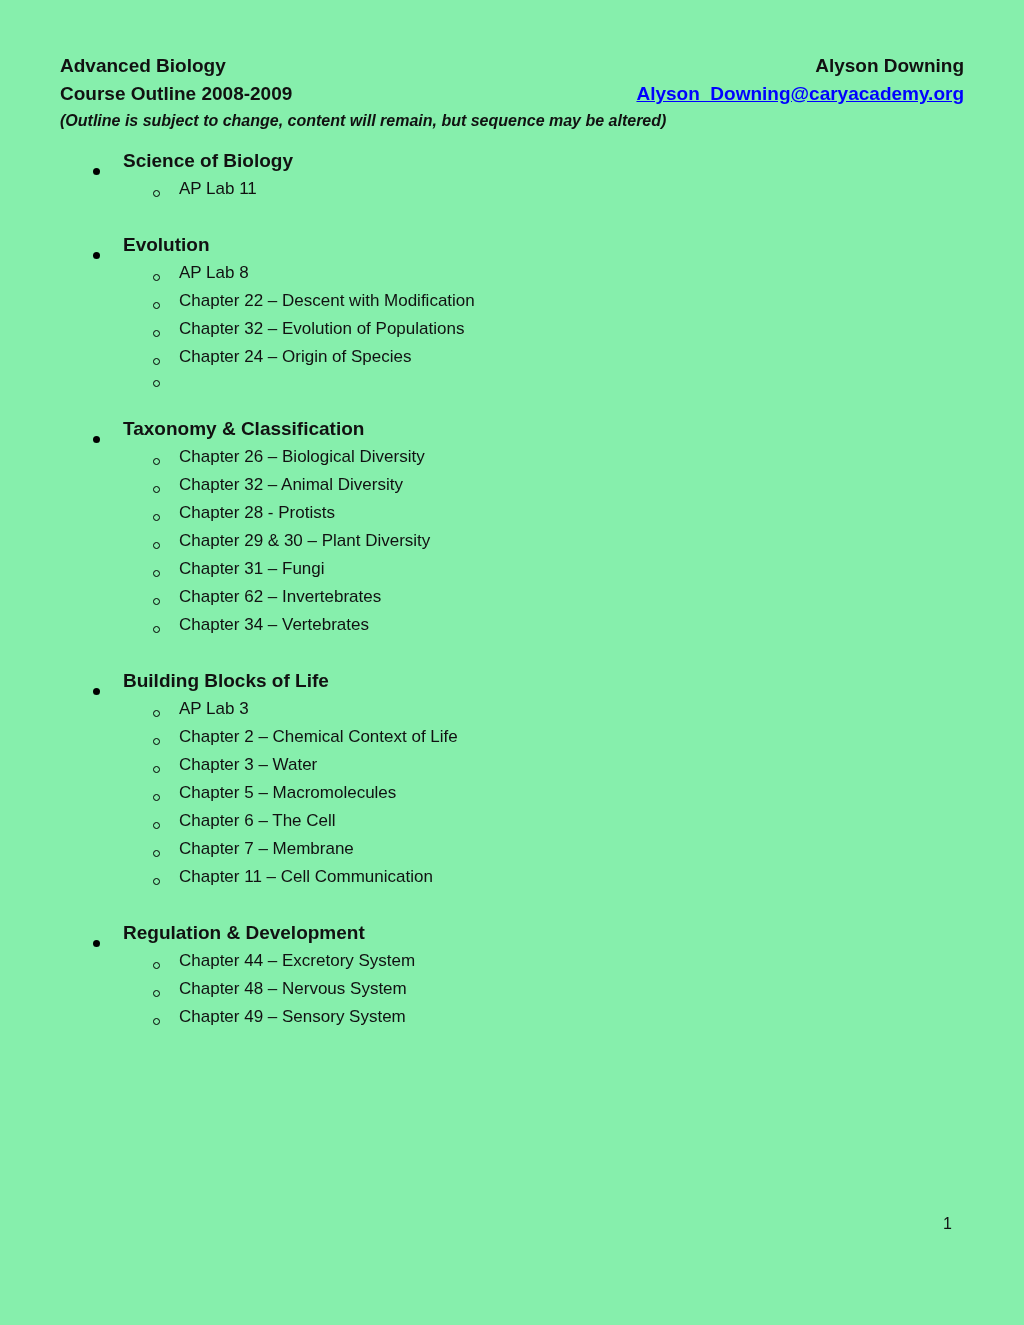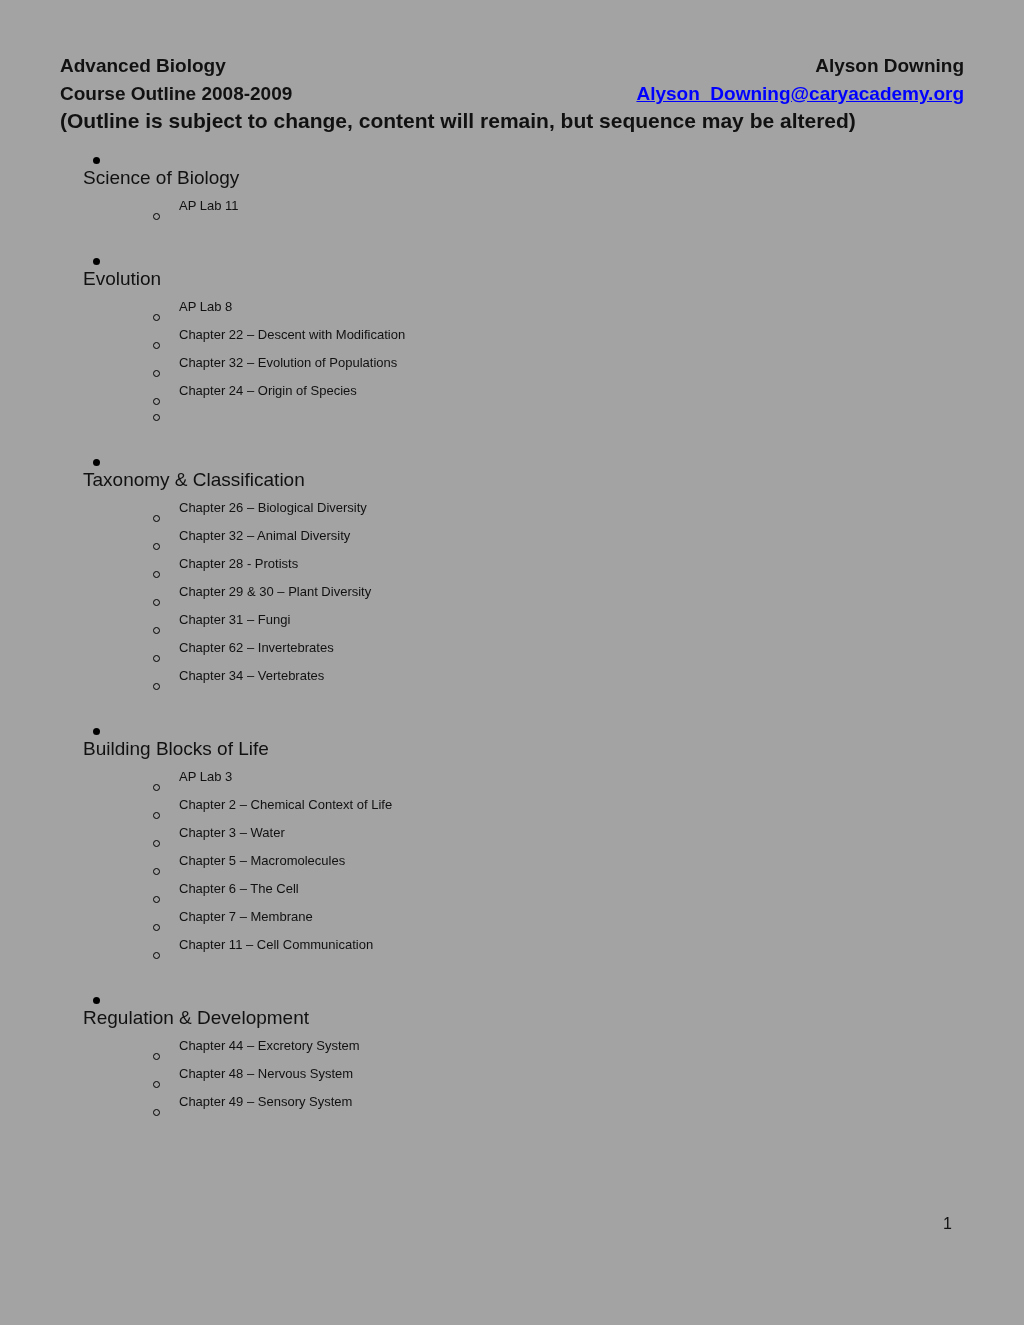--- a/index.html
+++ b/index.html
@@ -1,21 +1,21 @@
 <!DOCTYPE html>
 <html><head>
 <meta charset="utf-8">
 <style>
   * { margin:0; padding:0; box-sizing:border-box; }
   html,body { background:#ffffff; }
   .page {
     position:relative;
     width:1024px;
     height:1325px;
-    background:#a3a3a3;
+    background:#86efac;
     font-family:"Liberation Sans", sans-serif;
     color:#111111;
     overflow:hidden;
   }
   .content { padding:52px 60px 0 60px; }
 
   .hdr-row {
     display:flex;
     justify-content:space-between;
     align-items:baseline;
@@ -24,50 +24,50 @@
     line-height:28px;
   }
   .email {
     color:#0000ff;
     text-decoration:underline;
     font-weight:bold;
     cursor:pointer;
     margin-left:25px;
   }
   .note {
-    font-size:21px;
+    font-size:16px;
     font-weight:bold;
     line-height:26px;
+    font-style:italic;
   }
 
   .outline { }
   .section { margin-top:28px; }
   .section:first-child { margin-top:13px; }
 
   .sec-header {
     display:flex;
-    align-items:flex-start;
+    align-items:flex-end;
     font-size:19px;
-    font-weight:normal;
+    font-weight:bold;
     line-height:28px;
-    flex-direction:column;
   }
   .bullet {
     flex:0 0 auto;
     width:7px; height:7px;
     border-radius:50%;
     background:#000;
     margin:10px 0 0 33px;
   }
   .sec-title { margin-left:23px; }
 
   .sub-item {
     display:flex;
-    align-items:flex-end;
-    font-size:13px;
+    align-items:center;
+    font-size:17px;
     line-height:28px;
   }
   .circle {
     flex:0 0 auto;
     width:7px; height:7px;
     border:1.5px solid #000;
     border-radius:50%;
     background:transparent;
     margin:9px 0 0 93px;
   }

